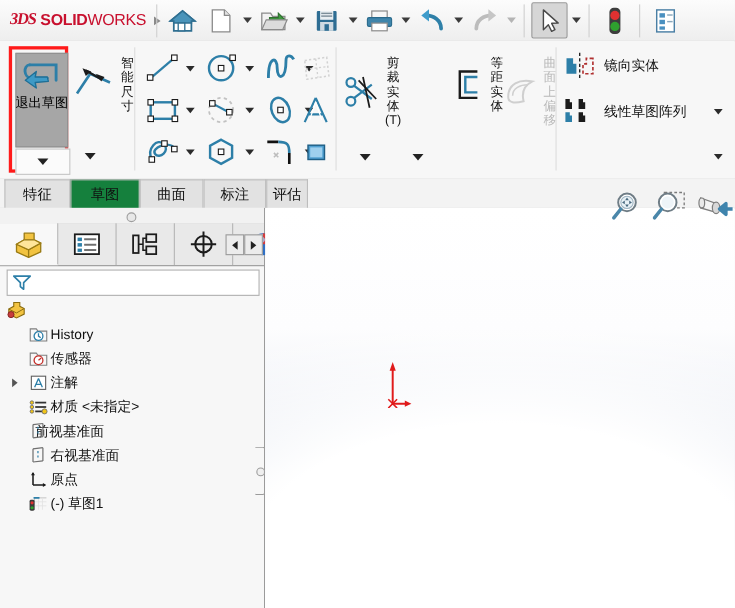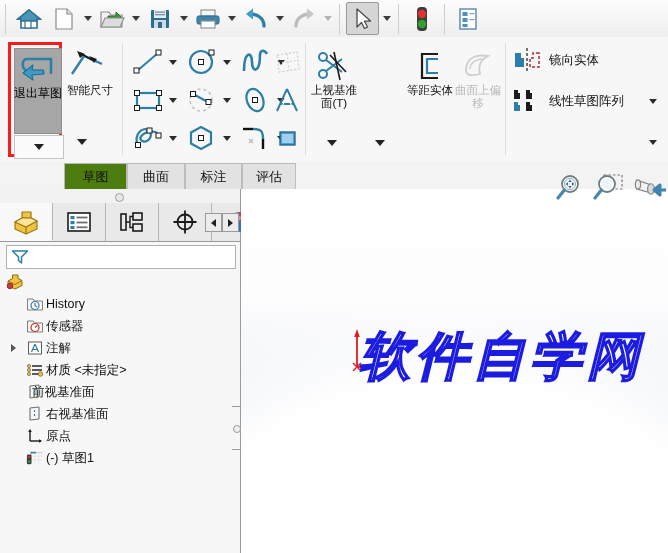--- a/index.html
+++ b/index.html
@@ -49,21 +49,21 @@
 
   
   .ribbon{
     position:absolute;left:0;top:37px;width:668px;height:125px;
     background:#f7f7f7;border-bottom:1px solid #cdcdcd;
   }
   .rsep{position:absolute;top:6px;width:1px;height:112px;background:#dddddd;}
 
   
   .bigbtn{
-    width:48px;display:flex;flex-direction:column;align-items:center;
+    width:48px;display:flex;flex-direction:row;align-items:center;
     padding-top:5px;
   }
   .bigbtn .cap{
     font-size:11.5px;line-height:13px;text-align:center;color:#111;margin-top:2px;
     width:46px;
   }
   .bigbtn.dis .cap{color:#b9b9b9;}
 
   
   .exitwrap{
@@ -105,21 +105,21 @@
     position:absolute;left:0;top:162px;width:668px;height:27px;
     background:#f3f3f3;border-bottom:1px solid #b9b9b9;
   }
   .tab{
     position:absolute;top:1px;height:26px;
     display:flex;align-items:center;justify-content:center;
     font-size:13px;color:#111;
     background:#e2e2e2;border:1px solid #bdbdbd;border-bottom:none;
     box-sizing:border-box;
   }
-  .tab.active{background:#4d7c0f;border-color:#b9b9b9;height:27px;}
+  .tab.active{background:#15803d;border-color:#b9b9b9;height:27px;}
   .tabfill{position:absolute;left:294px;top:1px;width:374px;height:26px;background:#f3f3f3;border-bottom:1px solid #b9b9b9;}
 
   
   .leftpanel{
     position:absolute;left:0;top:189px;width:240px;height:364px;
     background:#f7f7f7;border-right:1px solid #9b9b9b;
   }
   .panelgrip{
     position:absolute;left:0;top:0;width:240px;height:14px;background:#f2f2f2;
     border-bottom:1px solid #d3d3d3;
@@ -188,20 +188,25 @@
   
   svg{display:block;}
 </style>
 </head>
 <body>
 
 <div id="app">
 
   <div class="topbar">
 
+    <div class="logo">
+      <span class="ds">3DS</span>
+      <span class="sw"><span>SOLID</span><span class="lt">WORKS</span></span>
+      <span class="logo-caret"></span>
+    </div>
 
     <div class="vsep"></div>
 
     <div class="tbtn">
       <span>
         <svg width="26" height="24" viewBox="0 0 26 24">
           <path d="M13 3 L24 12 L21 12 L21 21 L5 21 L5 12 L2 12 Z" fill="#ffffff" stroke="#2f6f91" stroke-width="1.6"></path>
           <path d="M13 3 L24 12 L21 12 L21 14 L5 14 L5 12 L2 12 Z" fill="#4a94ba" stroke="#2f6f91" stroke-width="1.4"></path>
           <rect x="9" y="14" width="6" height="7" fill="#ffffff" stroke="#2f6f91" stroke-width="1.2"></rect>
         </svg>
@@ -512,21 +517,21 @@
     <div class="bigbtn" style="position:absolute;left:310px;top:8px;">
       <span>
         <svg width="40" height="32" viewBox="0 0 40 32">
           <circle cx="9" cy="24" r="4" fill="none" stroke="#2d7fa8" stroke-width="2"></circle>
           <circle cx="9" cy="7" r="4" fill="none" stroke="#2d7fa8" stroke-width="2"></circle>
           <path d="M12 10 L28 22 M12 21 L28 9" stroke="#2d7fa8" stroke-width="2"></path>
           <path d="M20 2 L26 30" stroke="#1b1b1b" stroke-width="1.6"></path>
           <path d="M16 5 L32 22" stroke="#1b1b1b" stroke-width="1.6"></path>
         </svg>
       </span>
-      <div class="cap">上视基准面(T)</div>
+      <div class="cap">剪裁实体(T)</div>
     </div>
     <div class="smalldd" style="left:322px;top:96px;">
         <i></i>
       </div>
 
     <div class="smalldd" style="left:370px;top:96px;">
         <i></i>
       </div>
 
     <div class="bigbtn" style="position:absolute;left:406px;top:8px;">
@@ -578,30 +583,33 @@
         <i></i>
       </div>
 
     <div class="rowcar" style="left:646px;top:88px;">
         <i></i>
       </div>
   </div>
 
   <div class="tabstrip">
     <div class="tabfill"></div>
+    <div class="tab" style="left:4px;width:60px;">
+        <span>特征</span>
+      </div>
     <div class="tab active" style="left:64px;width:63px;">
         <span>草图</span>
       </div>
     <div class="tab" style="left:127px;width:58px;">
         <span>曲面</span>
       </div>
     <div class="tab" style="left:185px;width:57px;">
         <span>标注</span>
       </div>
-    <div class="tab" style="left:242px;width:54px;">
+    <div class="tab" style="left:242px;width:38px;">
         <span>评估</span>
       </div>
   </div>
 
   <div class="leftpanel">
 
     <div class="panelgrip">
       <div class="knob"></div>
     </div>
 
@@ -799,27 +807,20 @@
   <div class="graphics">
 
     <svg class="sketchtext" style="left:110px;top:132px;" width="26" height="50" viewBox="0 0 26 50">
       <path d="M6 46 V12" stroke="#e01b1b" stroke-width="1.8"></path>
       <path d="M3.2 16 L6 8 L8.8 16 Z" fill="#e01b1b"></path>
       <path d="M6 46 H20" stroke="#e01b1b" stroke-width="1.8"></path>
       <path d="M17 43.2 L23 46 L17 48.8 Z" fill="#e01b1b"></path>
       <path d="M2 42 L10 50 M10 42 L2 50" stroke="#e01b1b" stroke-width="1.4"></path>
     </svg>
 
-    <div class="sketchtext" style="left:118px;top:139px;
-                font-family:'DejaVu Serif','Liberation Serif',serif;
-                font-size:52px;letter-spacing:5px;line-height:56px;
-                color:transparent;
-                -webkit-text-stroke:1.6px #1c1ce0;
-                text-shadow:0 0 0 transparent;
-                font-style:italic;font-weight:bold;white-space:nowrap;">软件自学网</div>
   </div>
 
   <div class="splitter">
     <div class="knob"></div>
   </div>
 
   <div class="viewtools">
     <span>
       <span>
         <svg width="30" height="28" viewBox="0 0 30 28">

